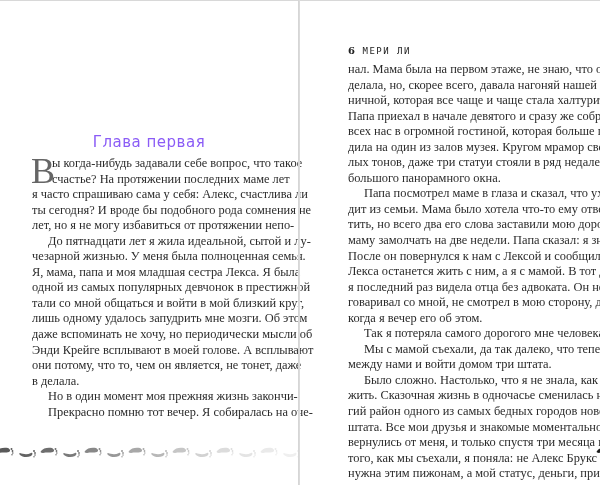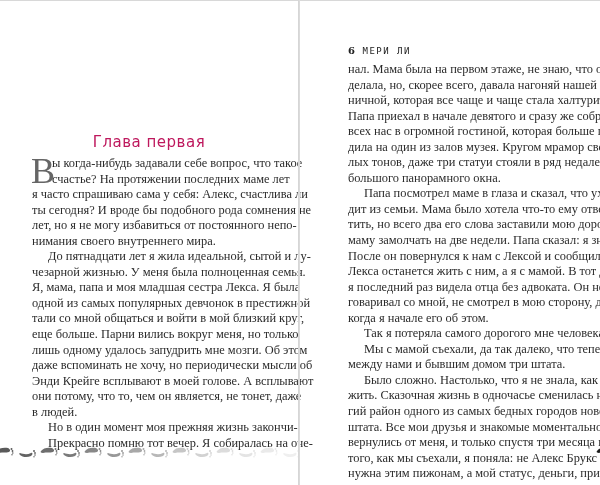--- a/index.html
+++ b/index.html
@@ -18,21 +18,21 @@
       background: linear-gradient(to right, #e4e4e4, #c8c8c8, #eeeeee);
     }
     .page { position: absolute; top: 9px; height: 485px; }
     .page-left { left: 0; width: 298px; }
     .page-right { left: 300px; width: 300px; }
 
     .chapter-title {
       position: absolute; left: 0; width: 298px; top: 124px;
       text-align: center;
       font-family: "DejaVu Sans", sans-serif;
-      font-size: 15px; letter-spacing: 0.5px; color: #be185d;
+      font-size: 15px; letter-spacing: 0.5px; color: #8b5cf6;
     }
     .text-block {
       position: absolute;
       font-size: 12.4px;
       line-height: 15.55px;
       text-align: justify;
       color: #2b2b2b;
     }
     .left-text { left: 32px; width: 218px; top: 147px; }
     .right-text { left: 48px; width: 218px; top: 53px; }
@@ -66,33 +66,31 @@
 <div class="top-edge"></div>
 
 <div class="page page-left">
   <div class="chapter-title">Глава первая</div>
   <div class="dropcap">В</div>
   <div class="text-block left-text" id="left-text">
       <span class="line drop">ы когда-нибудь задавали себе вопрос, что такое</span>
       <span class="line drop">счастье? На протяжении последних маме лет</span>
       <span class="line ">я часто спрашиваю сама у себя: Алекс, счастлива ли</span>
       <span class="line ">ты сегодня? И вроде бы подобного рода сомнения не</span>
-      <span class="line ">лет, но я не могу избавиться от постоянного непо-</span>
-      <span class="line last">нимания своего внутреннего мира.</span>
+      <span class="line ">лет, но я не могу избавиться от протяжении непо-</span>
       <span class="line indent">До пятнадцати лет я жила идеальной, сытой и лу-</span>
       <span class="line ">чезарной жизнью. У меня была полноценная семья.</span>
       <span class="line ">Я, мама, папа и моя младшая сестра Лекса. Я была</span>
       <span class="line ">одной из самых популярных девчонок в престижной</span>
       <span class="line ">тали со мной общаться и войти в мой близкий круг,</span>
-      <span class="line ">еще больше. Парни вились вокруг меня, но только</span>
       <span class="line ">лишь одному удалось запудрить мне мозги. Об этом</span>
       <span class="line ">даже вспоминать не хочу, но периодически мысли об</span>
       <span class="line ">Энди Крейге всплывают в моей голове. А всплывают</span>
       <span class="line ">они потому, что то, чем он является, не тонет, даже</span>
-      <span class="line last">в людей.</span>
+      <span class="line last">в делала.</span>
       <span class="line indent">Но в один момент моя прежняя жизнь закончи-</span>
       <span class="line indent">Прекрасно помню тот вечер. Я собиралась на оче-</span>
     </div>
   <div class="footprints left" id="fp-left">
       <span class="fp"><svg width="20" height="16" viewBox="0 0 20 16">
           <g fill="#5a5a5a">
             <path d="M1 7 C3 4,8 3,12 4 C14 5,15 7,13 8 C10 9,6 8,3 9 C1 9,0 8,1 7Z"></path>
             <circle cx="15.5" cy="5" r="1"></circle>
             <circle cx="16.5" cy="7" r="0.9"></circle>
             <circle cx="16.8" cy="9" r="0.8"></circle>
@@ -235,24 +233,24 @@
       <span class="line ">лых тонов, даже три статуи стояли в ряд недалеко от</span>
       <span class="line last">большого панорамного окна.</span>
       <span class="line indent">Папа посмотрел маме в глаза и сказал, что ухо-</span>
       <span class="line ">дит из семьи. Мама было хотела что-то ему отве-</span>
       <span class="line ">тить, но всего два его слова заставили мою дорогую</span>
       <span class="line ">маму замолчать на две недели. Папа сказал: я знаю.</span>
       <span class="line ">После он повернулся к нам с Лексой и сообщил, что</span>
       <span class="line ">Лекса останется жить с ним, а я с мамой. В тот день</span>
       <span class="line ">я последний раз видела отца без адвоката. Он не раз-</span>
       <span class="line ">говаривал со мной, не смотрел в мою сторону, даже</span>
-      <span class="line last">когда я начале его об этом.</span>
+      <span class="line last">когда я вечер его об этом.</span>
       <span class="line indent">Так я потеряла самого дорогого мне человека.</span>
       <span class="line indent">Мы с мамой съехали, да так далеко, что теперь</span>
-      <span class="line last">между нами и бывшим домом три штата.</span>
+      <span class="line last">между нами и войти домом три штата.</span>
       <span class="line indent">Было сложно. Настолько, что я не знала, как мне</span>
       <span class="line ">жить. Сказочная жизнь в одночасье сменилась на убо-</span>
       <span class="line ">гий район одного из самых бедных городов нового</span>
       <span class="line ">штата. Все мои друзья и знакомые моментально от-</span>
       <span class="line ">вернулись от меня, и только спустя три месяца после</span>
       <span class="line ">того, как мы съехали, я поняла: не Алекс Брукс была</span>
       <span class="line ">нужна этим пижонам, а мой статус, деньги, привиле-</span>
     </div>
   <div class="footprints right" id="fp-right">
       <span class="fp"><svg width="20" height="16" viewBox="0 0 20 16">

